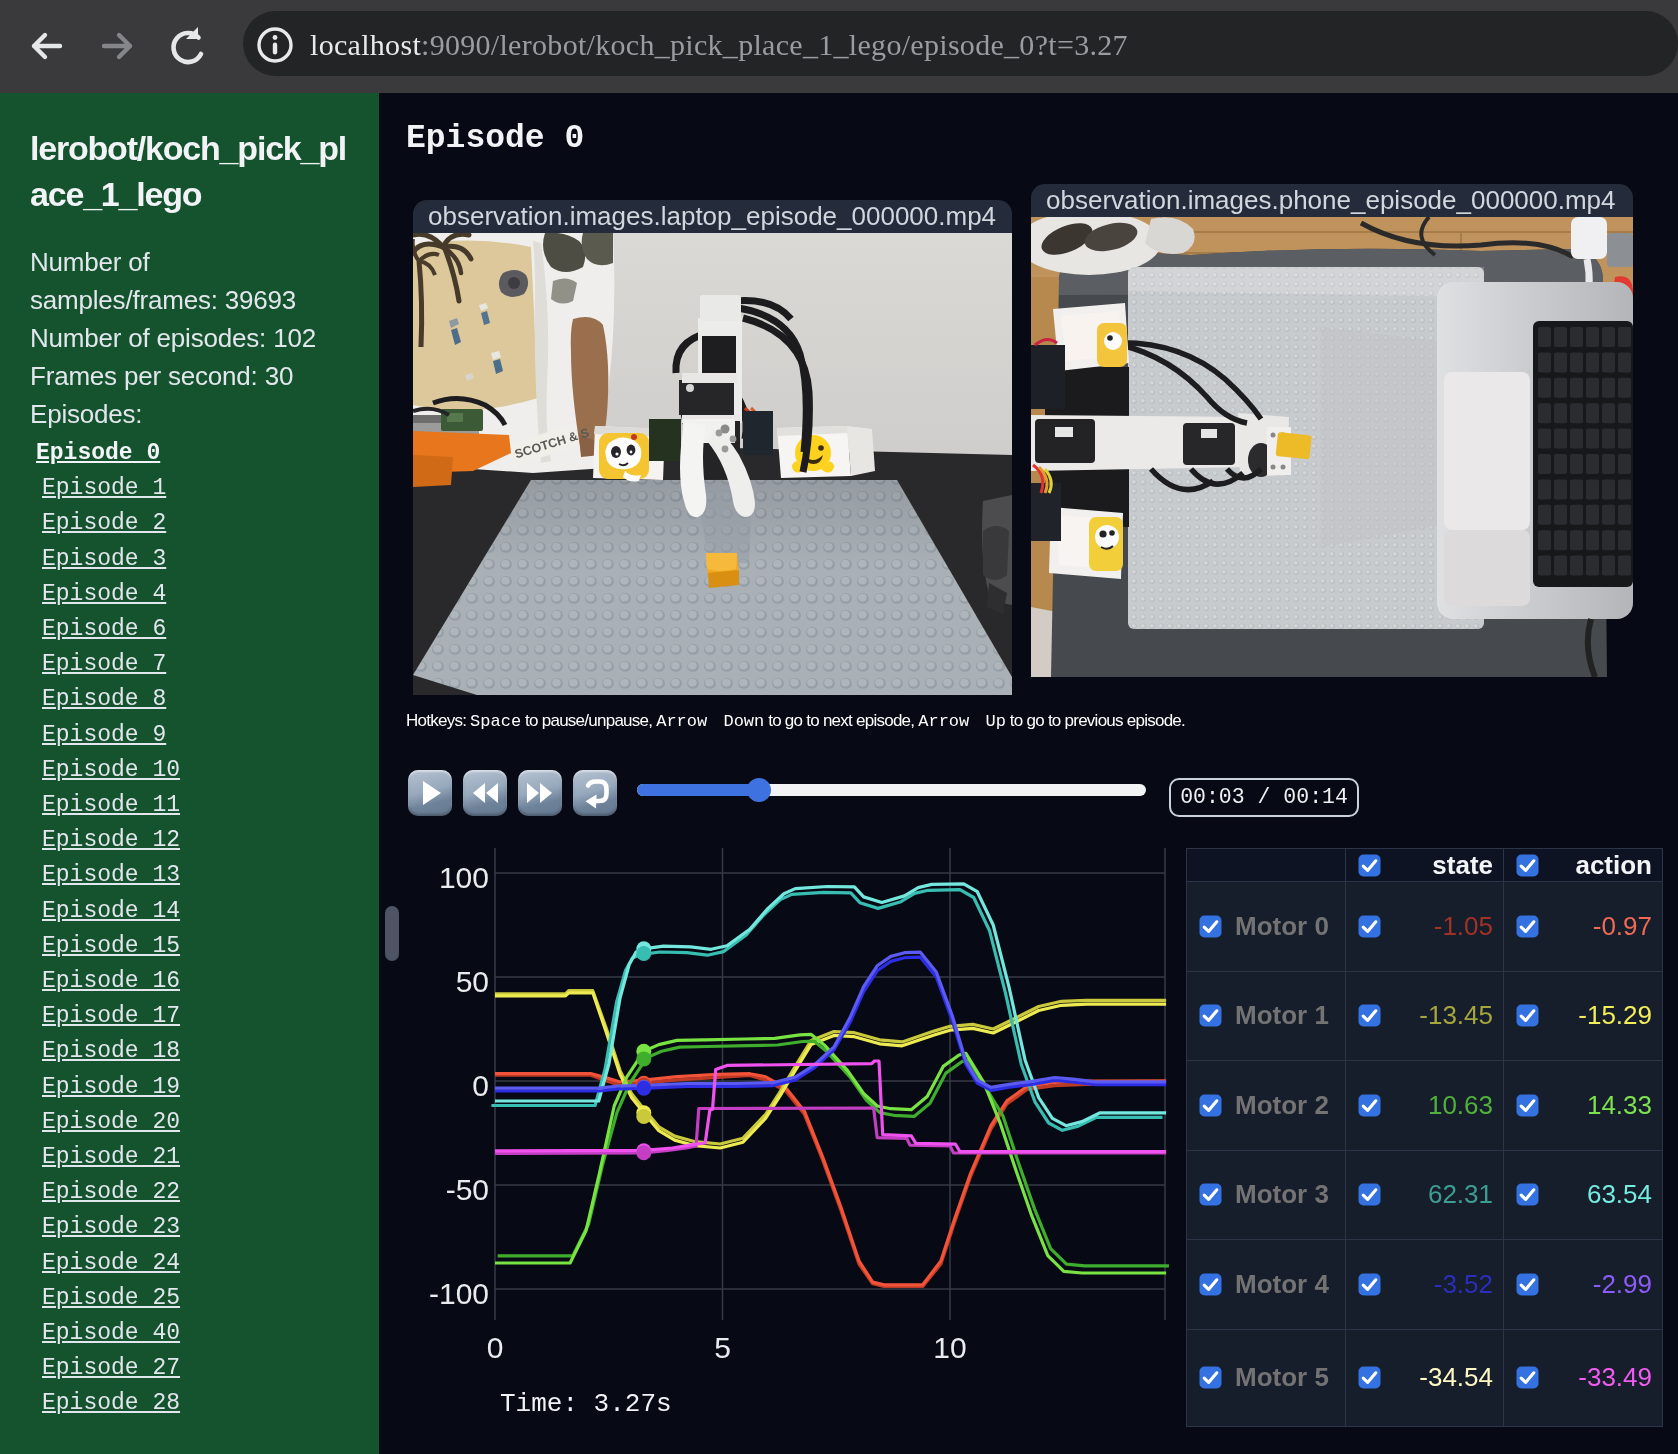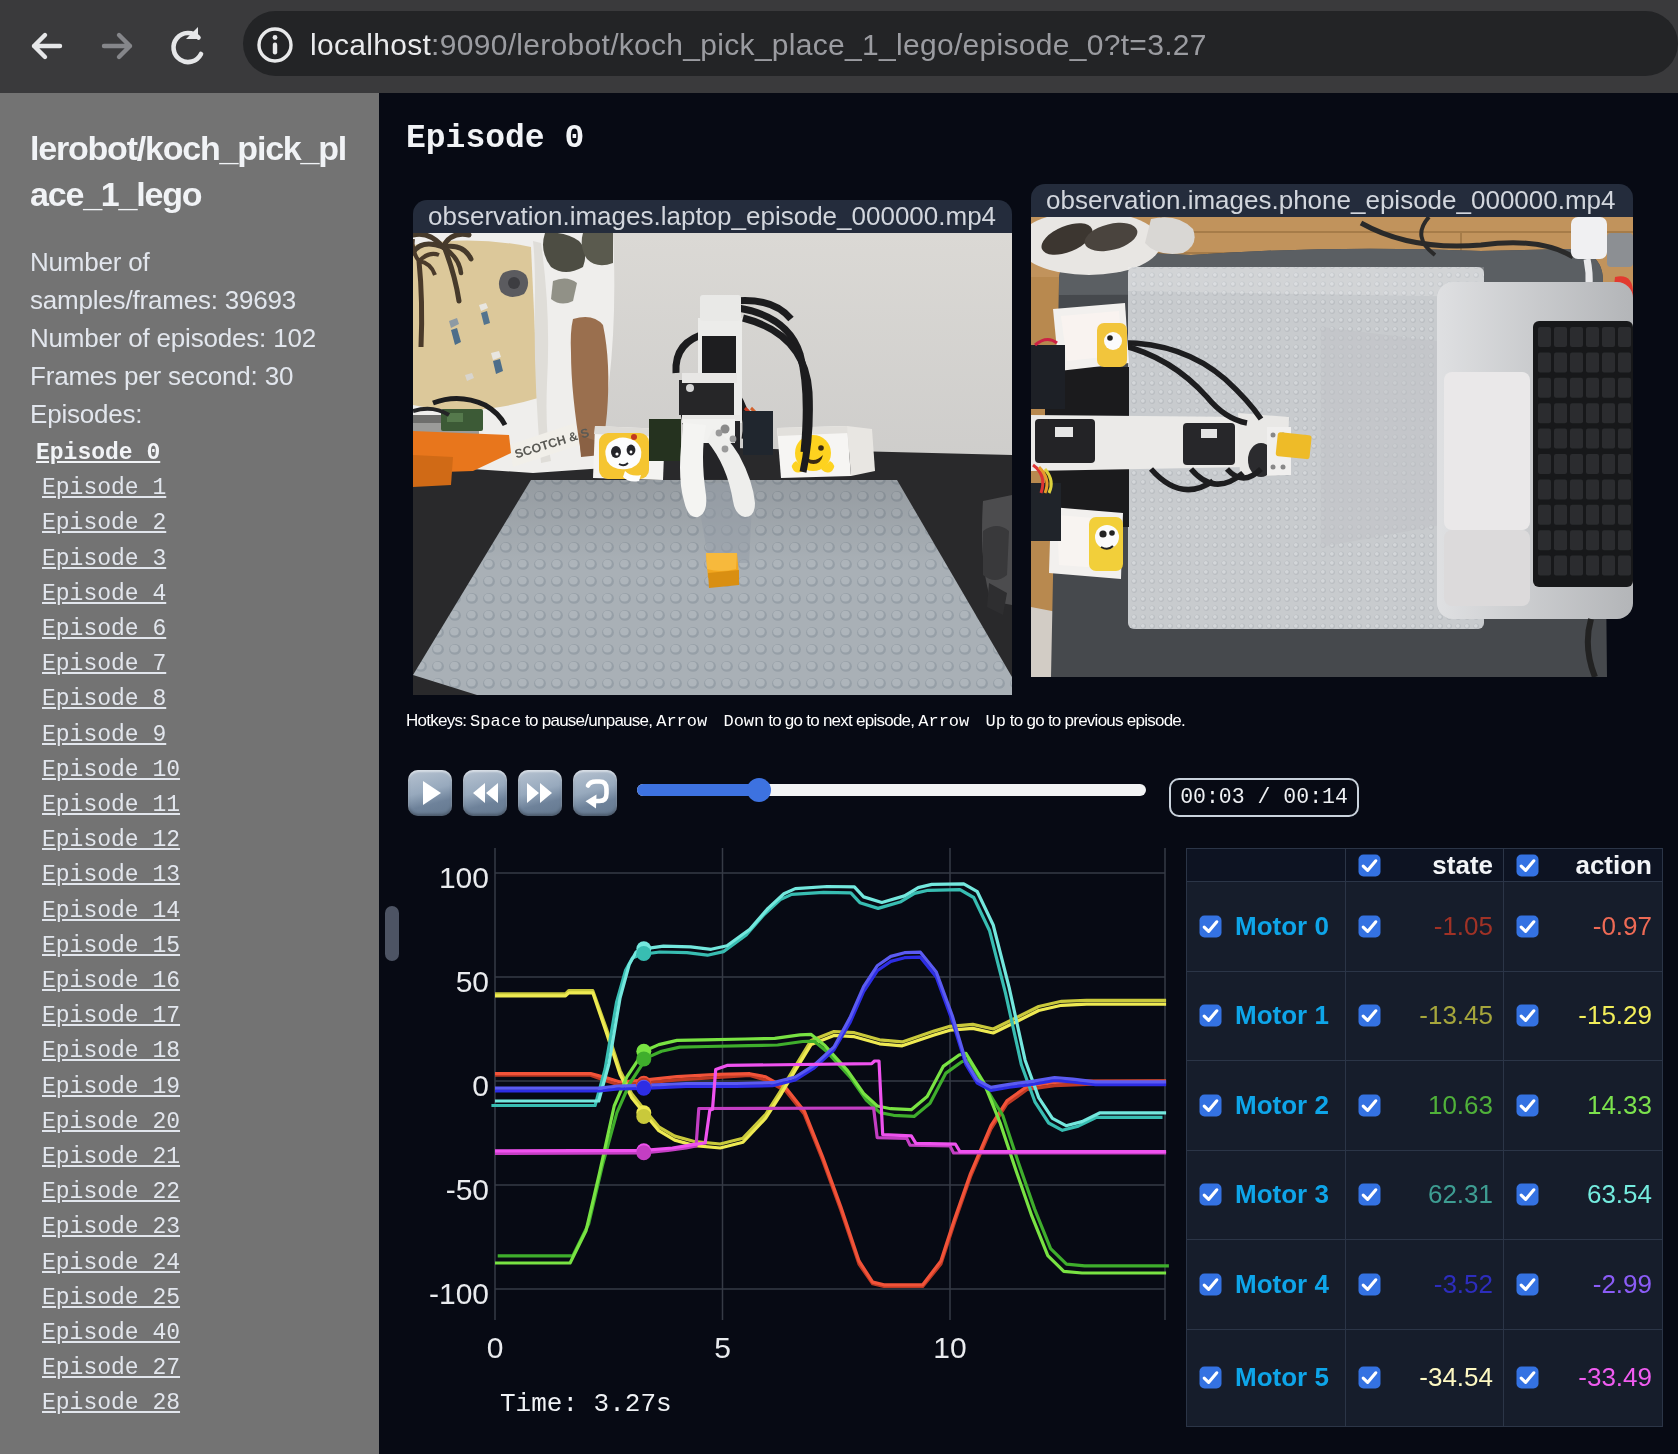--- a/index.html
+++ b/index.html
@@ -1,23 +1,23 @@
 <!DOCTYPE html>
 <html><head>
 <meta charset="utf-8">
 <style>
 * { margin:0; padding:0; box-sizing:border-box; }
 html,body { width:1678px; height:1454px; overflow:hidden; }
 body { background:#070a14; font-family:"Liberation Sans", sans-serif; position:relative; }
-#toolbar { position:absolute; left:0; top:0; width:1678px; height:93px; background:#3a3a3c; }
+#toolbar { position:absolute; left:0; top:0; width:1678px; height:93px; background:#3a3a3c;font-family:Liberation Serif, serif; }
 #toolbar .navicons { position:absolute; top:20px; left:0px; }
 #urlpill { position:absolute; left:243px; top:11px; width:1435px; height:65px; background:#232426; border-radius:33px; }
 #urltext { position:absolute; left:310px; top:0; height:89px; line-height:89px; font-size:30px; color:#9b9ca1; white-space:nowrap; letter-spacing:0.3px;}
 #urltext b { color:#e9eaec; font-weight:normal; }
-#sidebar { position:absolute; left:0; top:93px; width:379px; height:1361px; background:#737373; color:#e2e6ed; }
+#sidebar { position:absolute; left:0; top:93px; width:379px; height:1361px; background:#14532d; color:#e2e6ed; }
 #sidebar h1 { font-size:34px; letter-spacing:-1.2px; line-height:46px; font-weight:bold; color:#f1f3f6; padding:32px 28px 0 30px; white-space:nowrap; }
 #stats { padding:26px 12px 0 30px; font-size:26px; letter-spacing:-0.2px; line-height:38px; color:#e2e6ed; white-space:nowrap; }
 #eplist { padding:3px 0 0 42px; font-family:"Liberation Mono", monospace; font-size:23px; line-height:35.2px; }
 #eplist a { color:#e2e6ed; text-decoration:underline; }
 #eplist .active { font-weight:bold; margin-left:-6px; color:#f2f4f7;}
 #scrollthumb { position:absolute; left:385px; top:906px; width:14px; height:55px; border-radius:7px; background:#4d5464; }
 #main { position:absolute; left:379px; top:93px; width:1299px; height:1361px; }
 #eptitle { position:absolute; left:27px; top:27px; font-family:"Liberation Mono", monospace; font-weight:bold; font-size:33px; color:#f1f3f6; }
 .vidbox { position:absolute; top:91px; }
 .vidcap { height:33px; background:#242c3c; border-radius:14px 14px 0 0; color:#d2d6dd; font-size:26px; line-height:33px; padding-left:15px; white-space:nowrap; overflow:hidden; }
@@ -35,21 +35,21 @@
 #dtable { position:absolute; left:807px; top:755px; border-collapse:collapse; font-size:26px; color:#f0f2f5; }
 #dtable td { border:1.5px solid #2b3547; background:#161d2b; }
 #dtable .c1 { width:159px; }
 #dtable .c2 { width:158px; }
 #dtable .c3 { width:159px; }
 #dtable .hrow td { background:#0d1322; height:31px; }
 #dtable .hrow .cell { padding:1px 10px 1px 12px; line-height:30px; }
 #dtable tr td { height:89.5px; } #dtable tr:last-child td { height:97px; }
 #dtable .cell { display:flex; align-items:center; padding:0 10px 0 12px; white-space:nowrap; }
 #dtable .cb { display:inline-block; line-height:0; }
-#dtable .mname { font-weight:bold; margin-left:13px; color:#0ea5e9; font-size:26px; }
+#dtable .mname { font-weight:bold; margin-left:13px; color:#737373; font-size:26px; }
 #dtable .hlabel { font-weight:bold; margin-left:auto; color:#f2f4f7; }
 #dtable .val { margin-left:auto; }
 </style>
 </head>
 <body>
 <div id="toolbar">
   <svg class="navicons" width="243" height="60" viewBox="0 0 243 60">
     <g stroke="#e6e7e9" stroke-width="4.4" fill="none" stroke-linecap="round" stroke-linejoin="round">
       <path d="M34 26 H 60 M34 26 L45 15 M34 26 L45 37"></path>
     </g>

